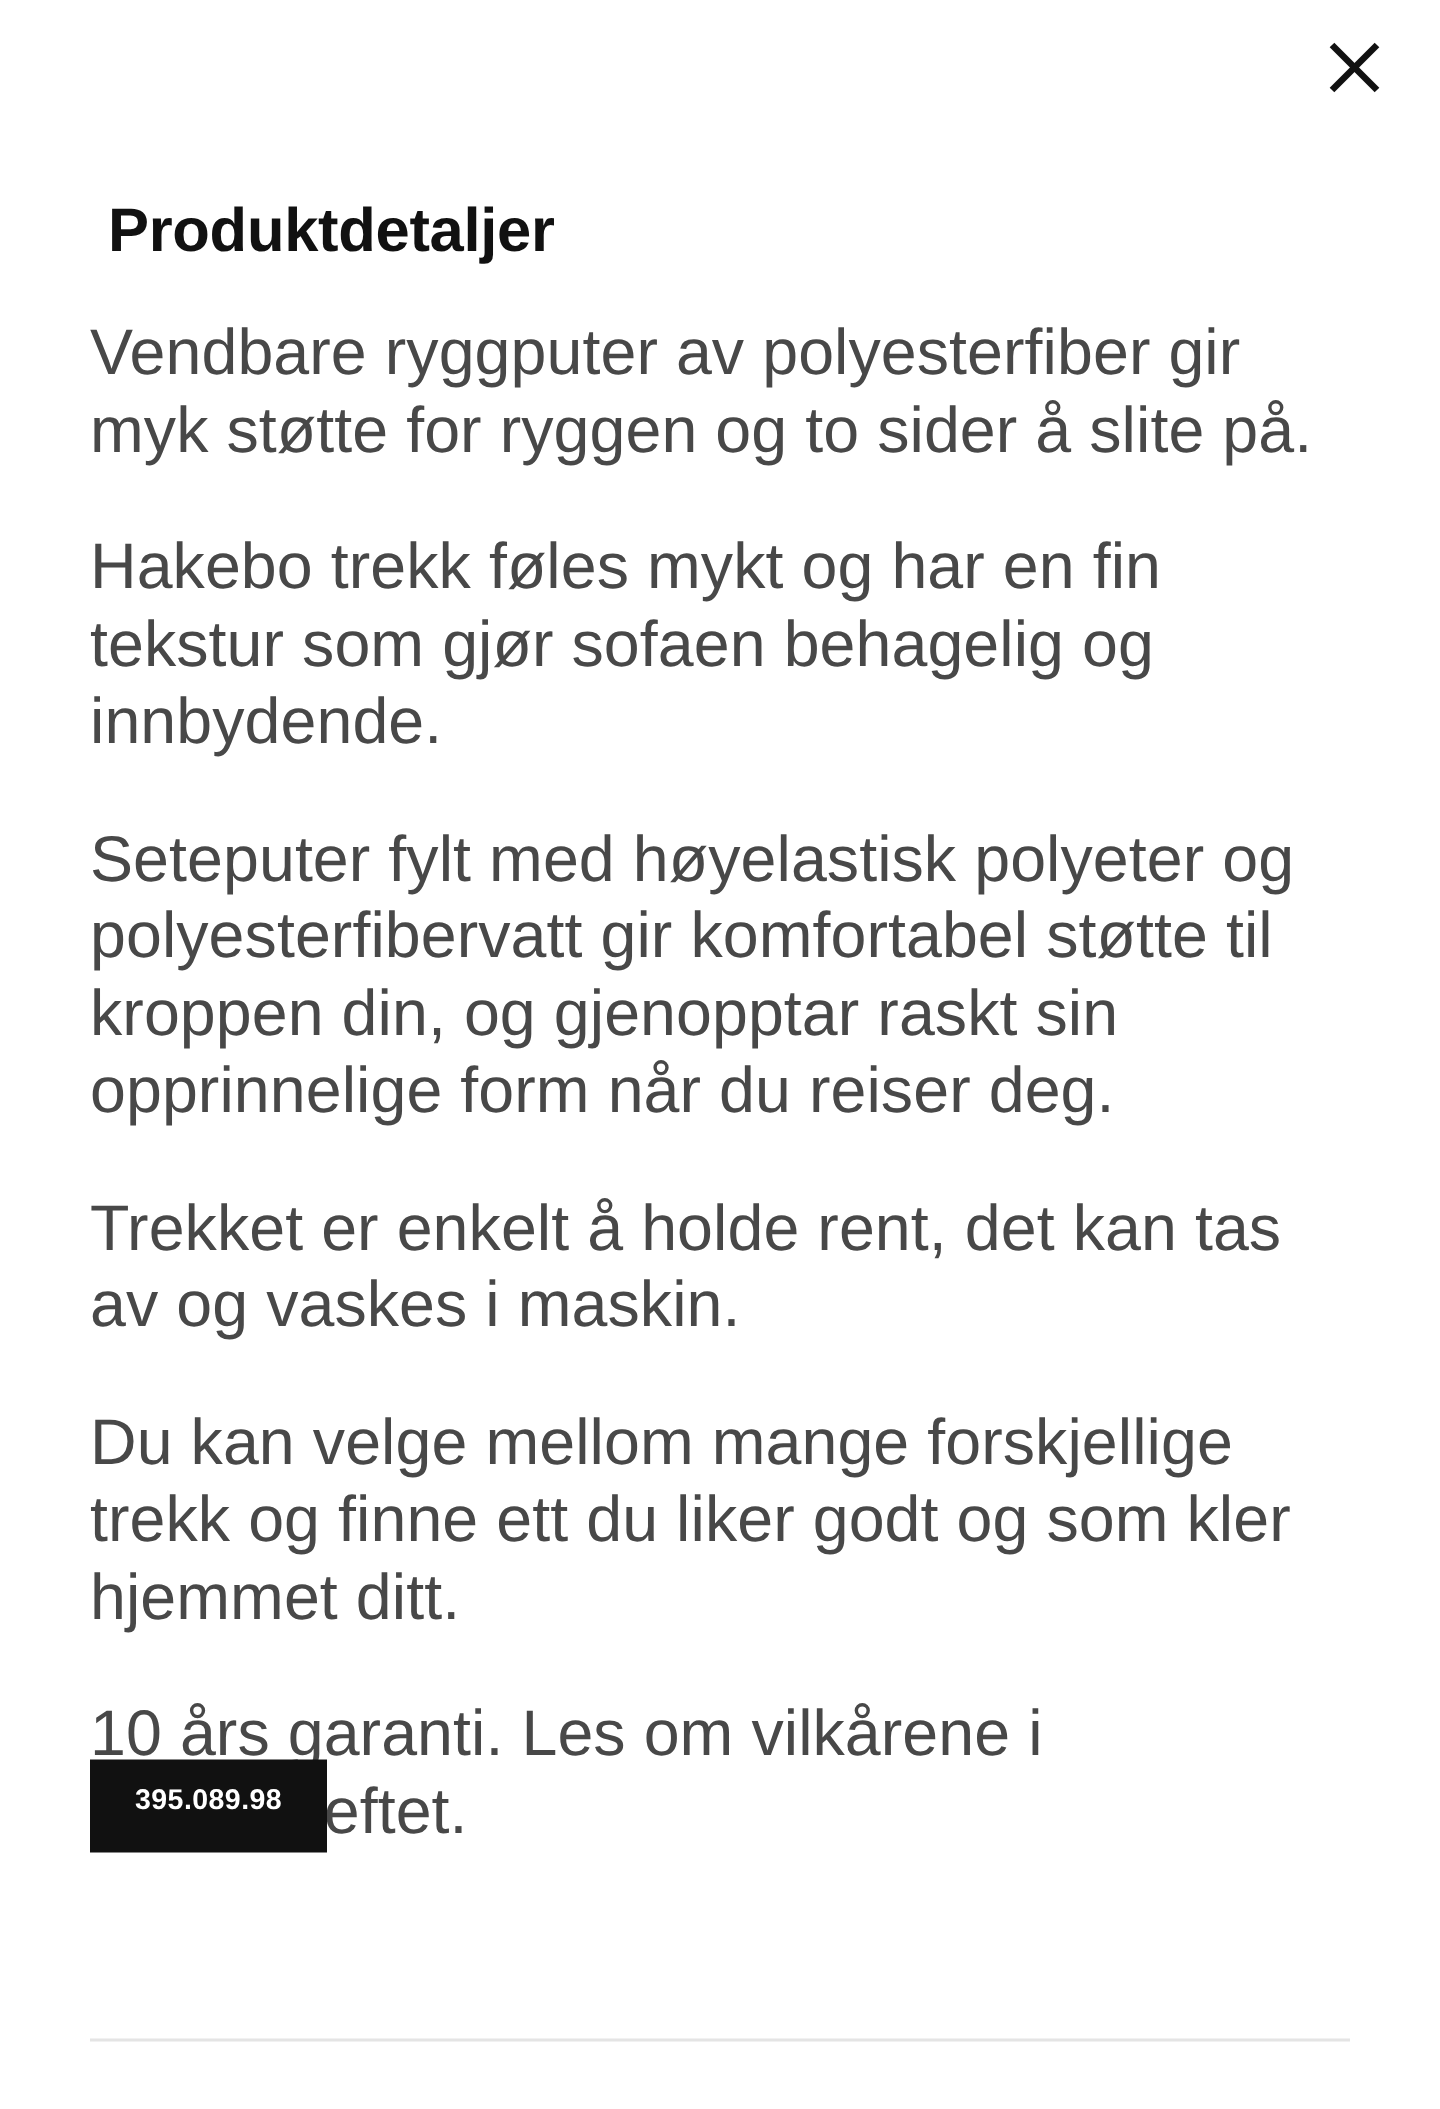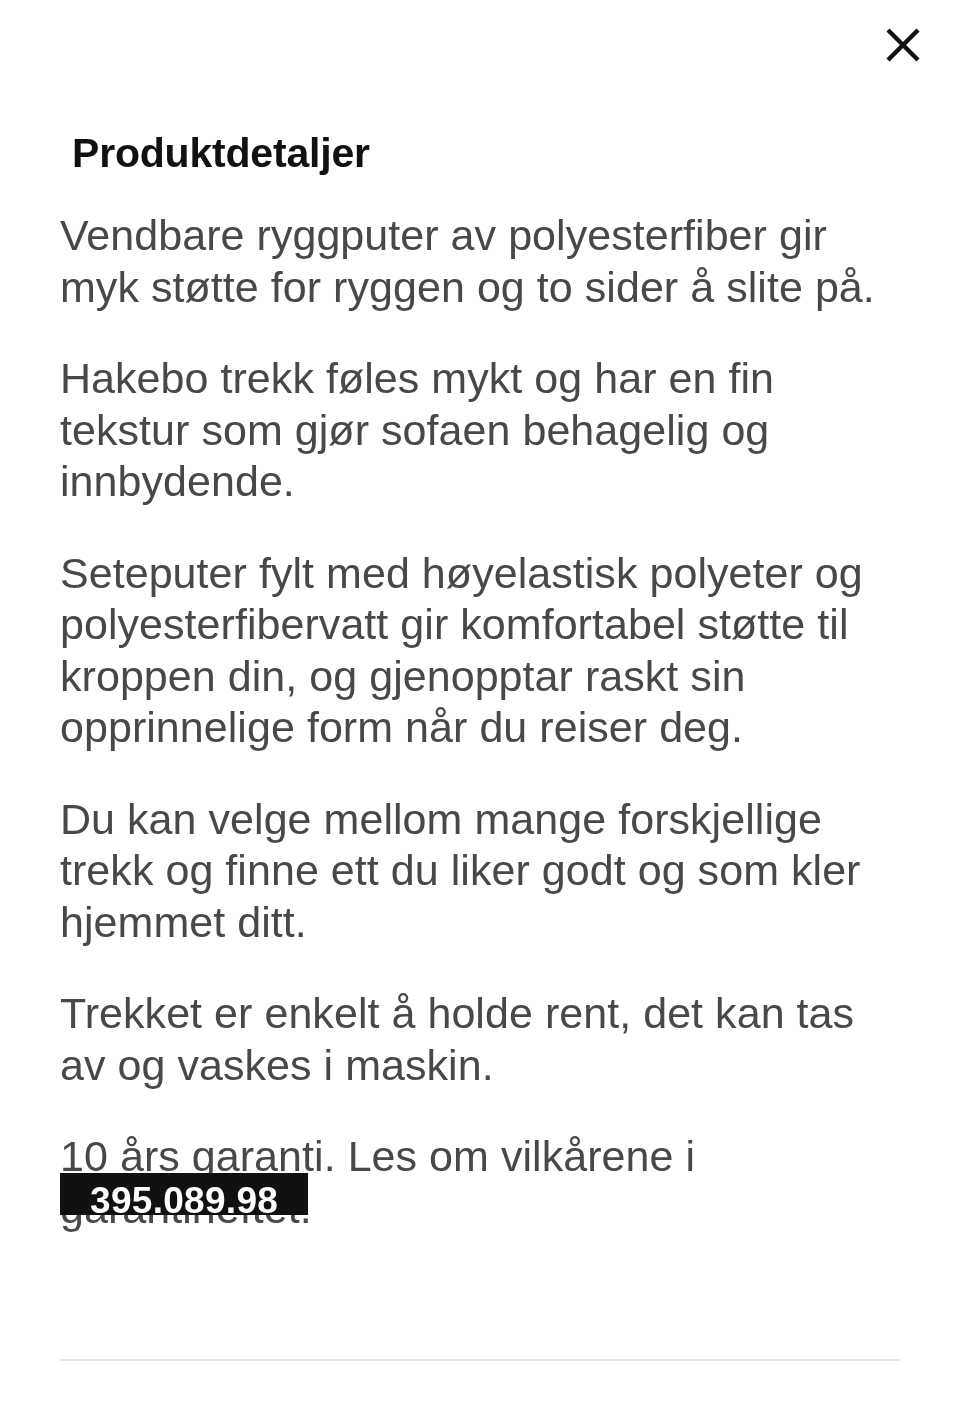--- a/index.html
+++ b/index.html
@@ -92,25 +92,25 @@
     font-size: 28px;
     line-height: 36px;
     color: #545454;
     font-weight: 400;
   }
   .article-badge {
     display: inline-block;
     margin-top: 30px;
     background: #111111;
     color: #ffffff;
-    font-size: 37px;
+    font-size: 19px;
     line-height: 29px;
     font-weight: 700;
     letter-spacing: 0.3px;
-    padding: 13px 30px 0 30px;
+    padding: 13px 30px 20px 30px;
   }
 
   
   .section-divider {
     position: absolute;
     left: 60px;
     top: 1359px;
     width: 840px;
     height: 2px;
     background: #e4e4e4;
@@ -129,22 +129,22 @@
       <line x1="34" y1="4" x2="4" y2="34"></line>
     </svg>
   </button>
 
   <h1 class="page-title">Produktdetaljer</h1>
 
   <div class="details-body">
     <p>Vendbare ryggputer av polyesterfiber gir myk støtte for ryggen og to sider å slite på.</p>
     <p>Hakebo trekk føles mykt og har en fin tekstur som gjør sofaen behagelig og innbydende.</p>
     <p>Seteputer fylt med høyelastisk polyeter og polyesterfibervatt gir komfortabel støtte til kroppen din, og gjenopptar raskt sin opprinnelige form når du reiser deg.</p>
+    <p>Trekket er enkelt å holde rent, det kan tas av og vaskes i maskin.</p>
     <p>Du kan velge mellom mange forskjellige trekk og finne ett du liker godt og som kler hjemmet ditt.</p>
-    <p>Trekket er enkelt å holde rent, det kan tas av og vaskes i maskin.</p>
     <p>10 års garanti. Les om vilkårene i garantiheftet.</p>
   </div>
 
   <div class="article-block">
     <span class="article-badge">395.089.98</span>
   </div>
 
   <hr class="section-divider">
 
 </div>

